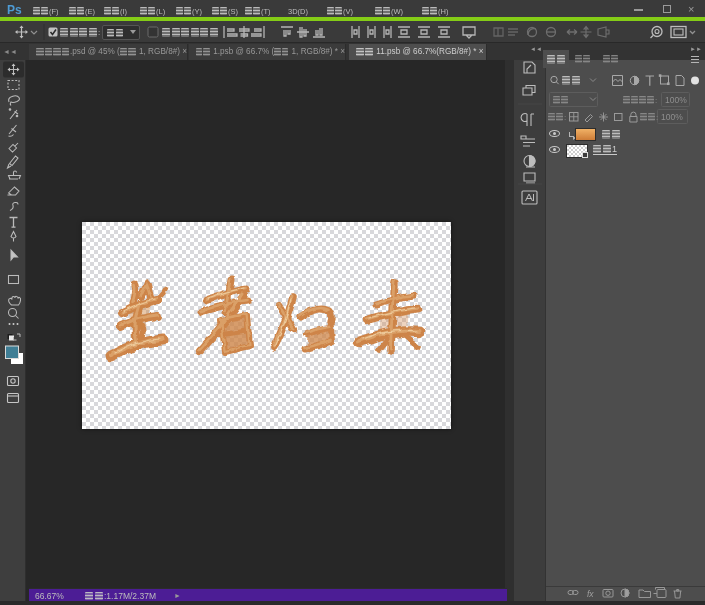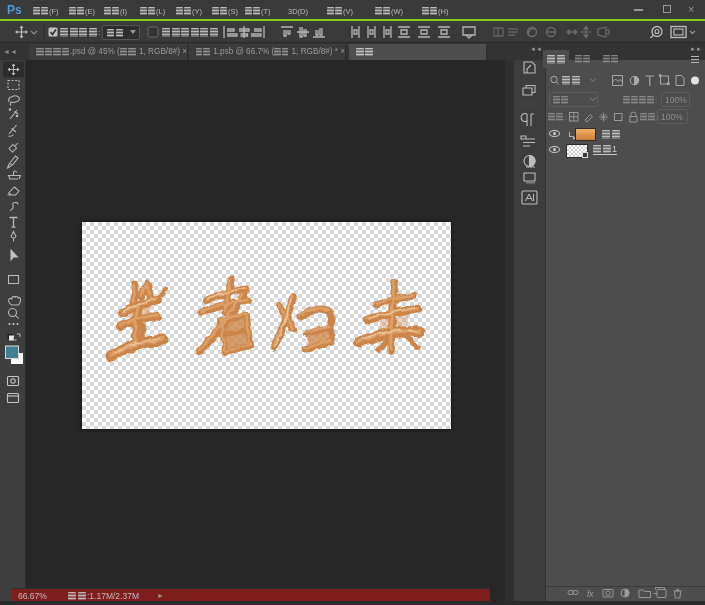--- a/index.html
+++ b/index.html
@@ -12,35 +12,35 @@
 background:repeating-linear-gradient(180deg, rgba(198,198,198,.92) 0 1px, rgba(198,198,198,.38) 1px 3px);}
 .c.dim{background:repeating-linear-gradient(180deg, rgba(145,145,145,.85) 0 1px, rgba(145,145,145,.3) 1px 3px);}
 .c.p{width:7px;height:8px;margin-right:1px;}
 .c.t{width:8px;height:8px;margin-right:1px;background:repeating-linear-gradient(180deg, rgba(158,158,158,.88) 0 1px, rgba(158,158,158,.32) 1px 3px);}
 .tab.active .c.t{background:repeating-linear-gradient(180deg, rgba(205,205,205,.92) 0 1px, rgba(205,205,205,.35) 1px 3px);}
 .mi{top:6px;height:10px;color:#bdbdbd;font-size:7.5px;white-space:nowrap;display:inline-flex;align-items:center;}
 .mi .c{width:7px;height:8px;margin-right:1px;}
 .zh{display:inline-flex;align-items:center;white-space:nowrap;}
 .zh span{line-height:9px;}
 
-#menubar{left:0;top:0;width:705px;height:21px;background:#3a3a3a;border-bottom:2px solid #84cc16;}
+#menubar{left:0;top:0;width:705px;height:21px;background:#3a3a3a;border-bottom:4px solid #84cc16;}
 #optbar{left:0;top:21px;width:705px;height:22px;background:#3a3a3a;border-bottom:1px solid #282828;}
 #tabbar{left:0;top:43px;width:705px;height:17px;background:#333333;}
 .tab{position:absolute;top:1px;height:16px;background:#3b3b3b;border-right:1px solid #2c2c2c;color:#999;font-size:8.2px;line-height:16px;padding-left:7px;white-space:nowrap;overflow:hidden;display:flex;align-items:center;}
 .tab.active{background:#4e4e4e;color:#cfcfcf;}
 
 #toolbar{left:0;top:60px;width:26px;height:541px;background:#3e3e3e;border-right:1px solid #2e2e2e;}
 #canvas{left:27px;top:60px;width:478px;height:528px;background:#272727;}
 #rstrip1{left:505px;top:60px;width:9px;height:541px;background:#2f2f2f;}
 #dock{left:514px;top:60px;width:32px;height:541px;background:#3d3d3d;border-right:1px solid #333;}
 #panel{left:546px;top:60px;width:159px;height:541px;background:#4d4d4d;}
 #players{left:546px;top:60px;width:159px;height:541px;}
 .eye{width:11px;height:7px;border:1px solid #c9c9c9;border-radius:50%;background:#4d4d4d;}
 .eye:after{content:"";position:absolute;left:3px;top:1.2px;width:3px;height:3px;border-radius:50%;background:#c9c9c9;}
-#statusbar{left:12px;top:588px;width:478px;height:13px;background:#7f1d1d;border-top:1px solid #2c2c2c;color:#bdbdbd;font-size:8.5px;line-height:12px;}
+#statusbar{left:29px;top:588px;width:478px;height:13px;background:#4c1d95;border-top:1px solid #2c2c2c;color:#bdbdbd;font-size:8.5px;line-height:12px;}
 #bottomstrip{left:0;top:601px;width:705px;height:4px;background:#2a2a2a;}
 
 #doc{left:82px;top:222px;width:369px;height:207px;box-shadow:0 0 4px rgba(0,0,0,.6);background:#ececee;}
 #docbg{position:absolute;left:0;top:0;width:369px;height:207px;
 background:conic-gradient(#ffffff 90deg,#d8d8db 90deg 180deg,#ffffff 180deg 270deg,#d8d8db 270deg) 0 0/8px 8px;
 filter:blur(0.45px);}
 svg{display:block;}
 </style>
 </head>
 <body>
@@ -189,20 +189,21 @@
       <i class="c t"></i>
         <i class="c t"></i>
         <span>&nbsp;1.psb @ 66.7% (</span>
         <i class="c t"></i>
         <i class="c t"></i>
         <span>&nbsp;1, RGB/8#) * ×</span>
     </div>
     <div class="tab active" style="left:349px;width:138px;">
       <i class="c t"></i>
         <i class="c t"></i>
+        <span>&nbsp;11.psb @ 66.7%(RGB/8#) * ×</span>
     </div>
   </div>
   <div class="abs" id="toolbar">
     <svg width="26" height="541" viewBox="0 0 26 541">
       <rect x="3" y="1.5" width="21" height="16" rx="2" fill="#2c2c2c"></rect>
       <g stroke="#c2c2c2" stroke-width="1.05" fill="none" opacity=".95">
         <path d="M13.5 4.5 V14.5 M8.5 9.5 H18.5"></path>
         <path d="M13.5 3.5 l-2 2.5 h4 z M13.5 15.5 l-2 -2.5 h4 z M7.5 9.5 l2.5 -2 v4 z M19.5 9.5 l-2.5 -2 v4 z" fill="#ccc" stroke="none"></path>
         <rect x="8" y="20.5" width="11" height="9" stroke-dasharray="2 1.6"></rect>
         <path d="M9 42 q-1.5 -4 3 -5.5 q5 -2 7 1 q1.5 2.5 -2 4 q-4 1.5 -6 0.5 q-1.5 2 0 3.5"></path>

